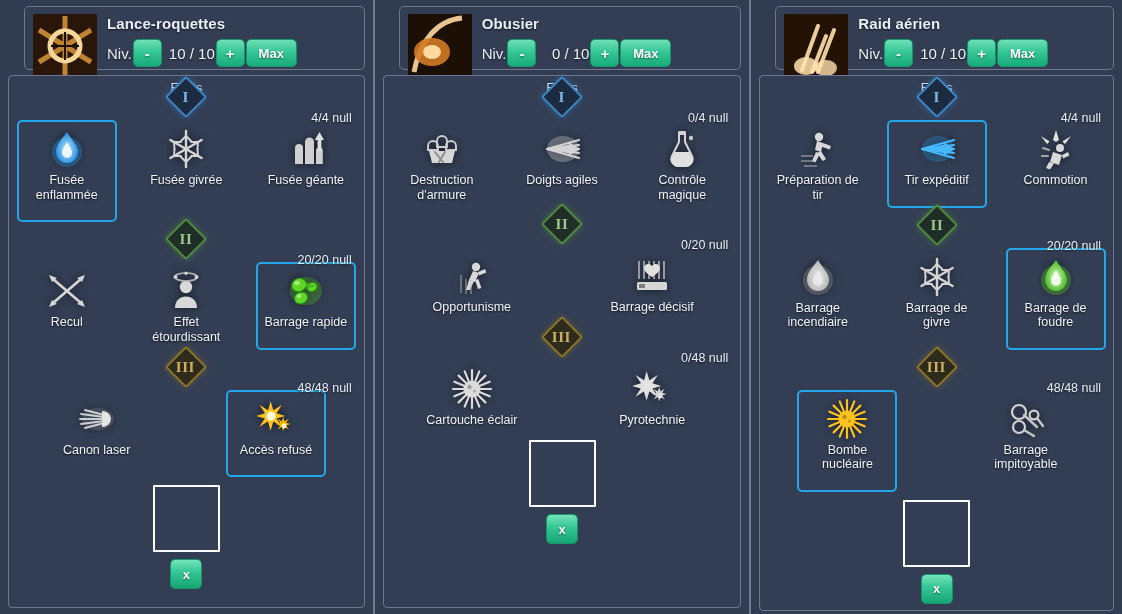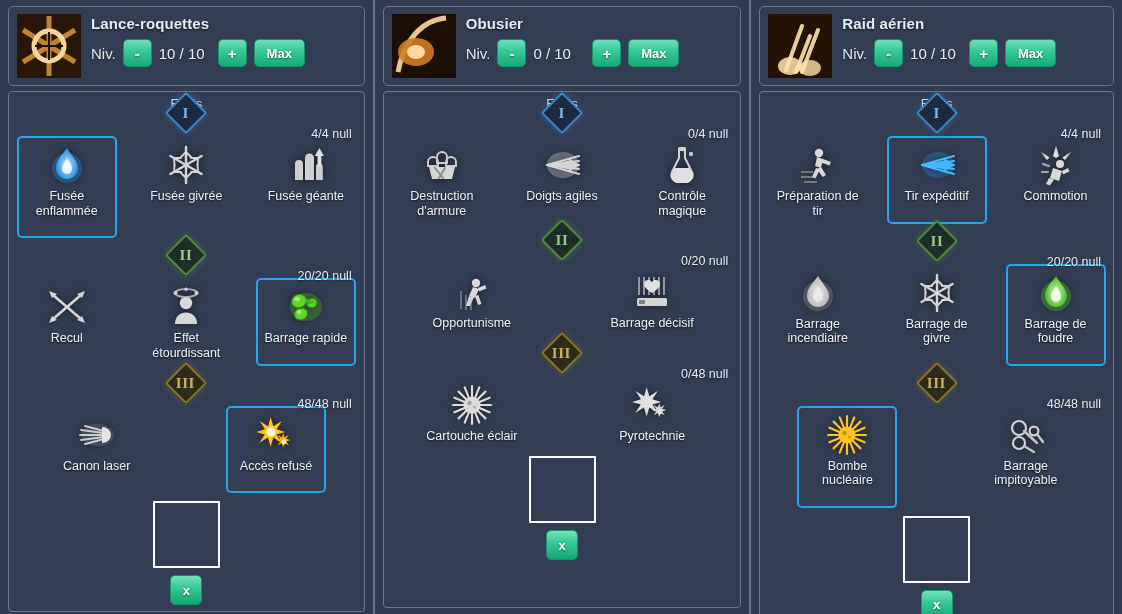--- a/index.html
+++ b/index.html
@@ -27,22 +27,23 @@
 
   
   .hdr {
     border: 1px solid #6d7890;
     border-radius: 5px;
     background: #333e54;
     padding: 7px 8px;
     display: flex;
     align-items: flex-start;
     gap: 10px;
-    height: 80px;
+    height: 64px;
     flex: none;
+    margin-left: 16px;
   }
   .thumb {
     width: 64px; height: 64px;
     flex: none;
     border-radius: 2px;
     position: relative;
     overflow: hidden;
     background: #1a1008;
   }
   .thumb svg { display:block; width:100%; height:100%; }
@@ -53,21 +54,21 @@
     font-weight: bold;
     color: #e8eef6;
     letter-spacing: .1px;
     text-shadow: 0 1px 2px rgba(0,0,0,.7);
     line-height: 18px;
     white-space: nowrap;
   }
   .lvl-row {
     display: flex;
     align-items: center;
-    gap: 7px;
+    gap: 1px;
     margin-top: 6px;
   }
   .lvl-label {
     color: #e4eaf2;
     font-size: 15px;
     text-shadow: 0 1px 2px rgba(0,0,0,.6);
   }
   .btn {
     background: linear-gradient(180deg,#6fe0b6 0%,#35c795 45%,#18ab79 100%);
     border: 1px solid #14966b;
@@ -79,21 +80,21 @@
     cursor: pointer;
     line-height: 1;
     display: flex; align-items: center; justify-content: center;
   }
   .btn-sm { width: 29px; height: 28px; font-size: 15px; }
   .btn-max { min-width: 51px; height: 28px; padding: 0 9px; }
   .lvl-value {
     color: #eef3f9;
     font-size: 15px;
     min-width: 52px;
-    text-align: left;
+    text-align: right;
     text-shadow: 0 1px 2px rgba(0,0,0,.6);
     white-space: nowrap;
   }
 
   
   .body-card {
     margin-top: 5px;
     flex: 1;
     border: 1px solid #6d7890;
     border-radius: 4px;

